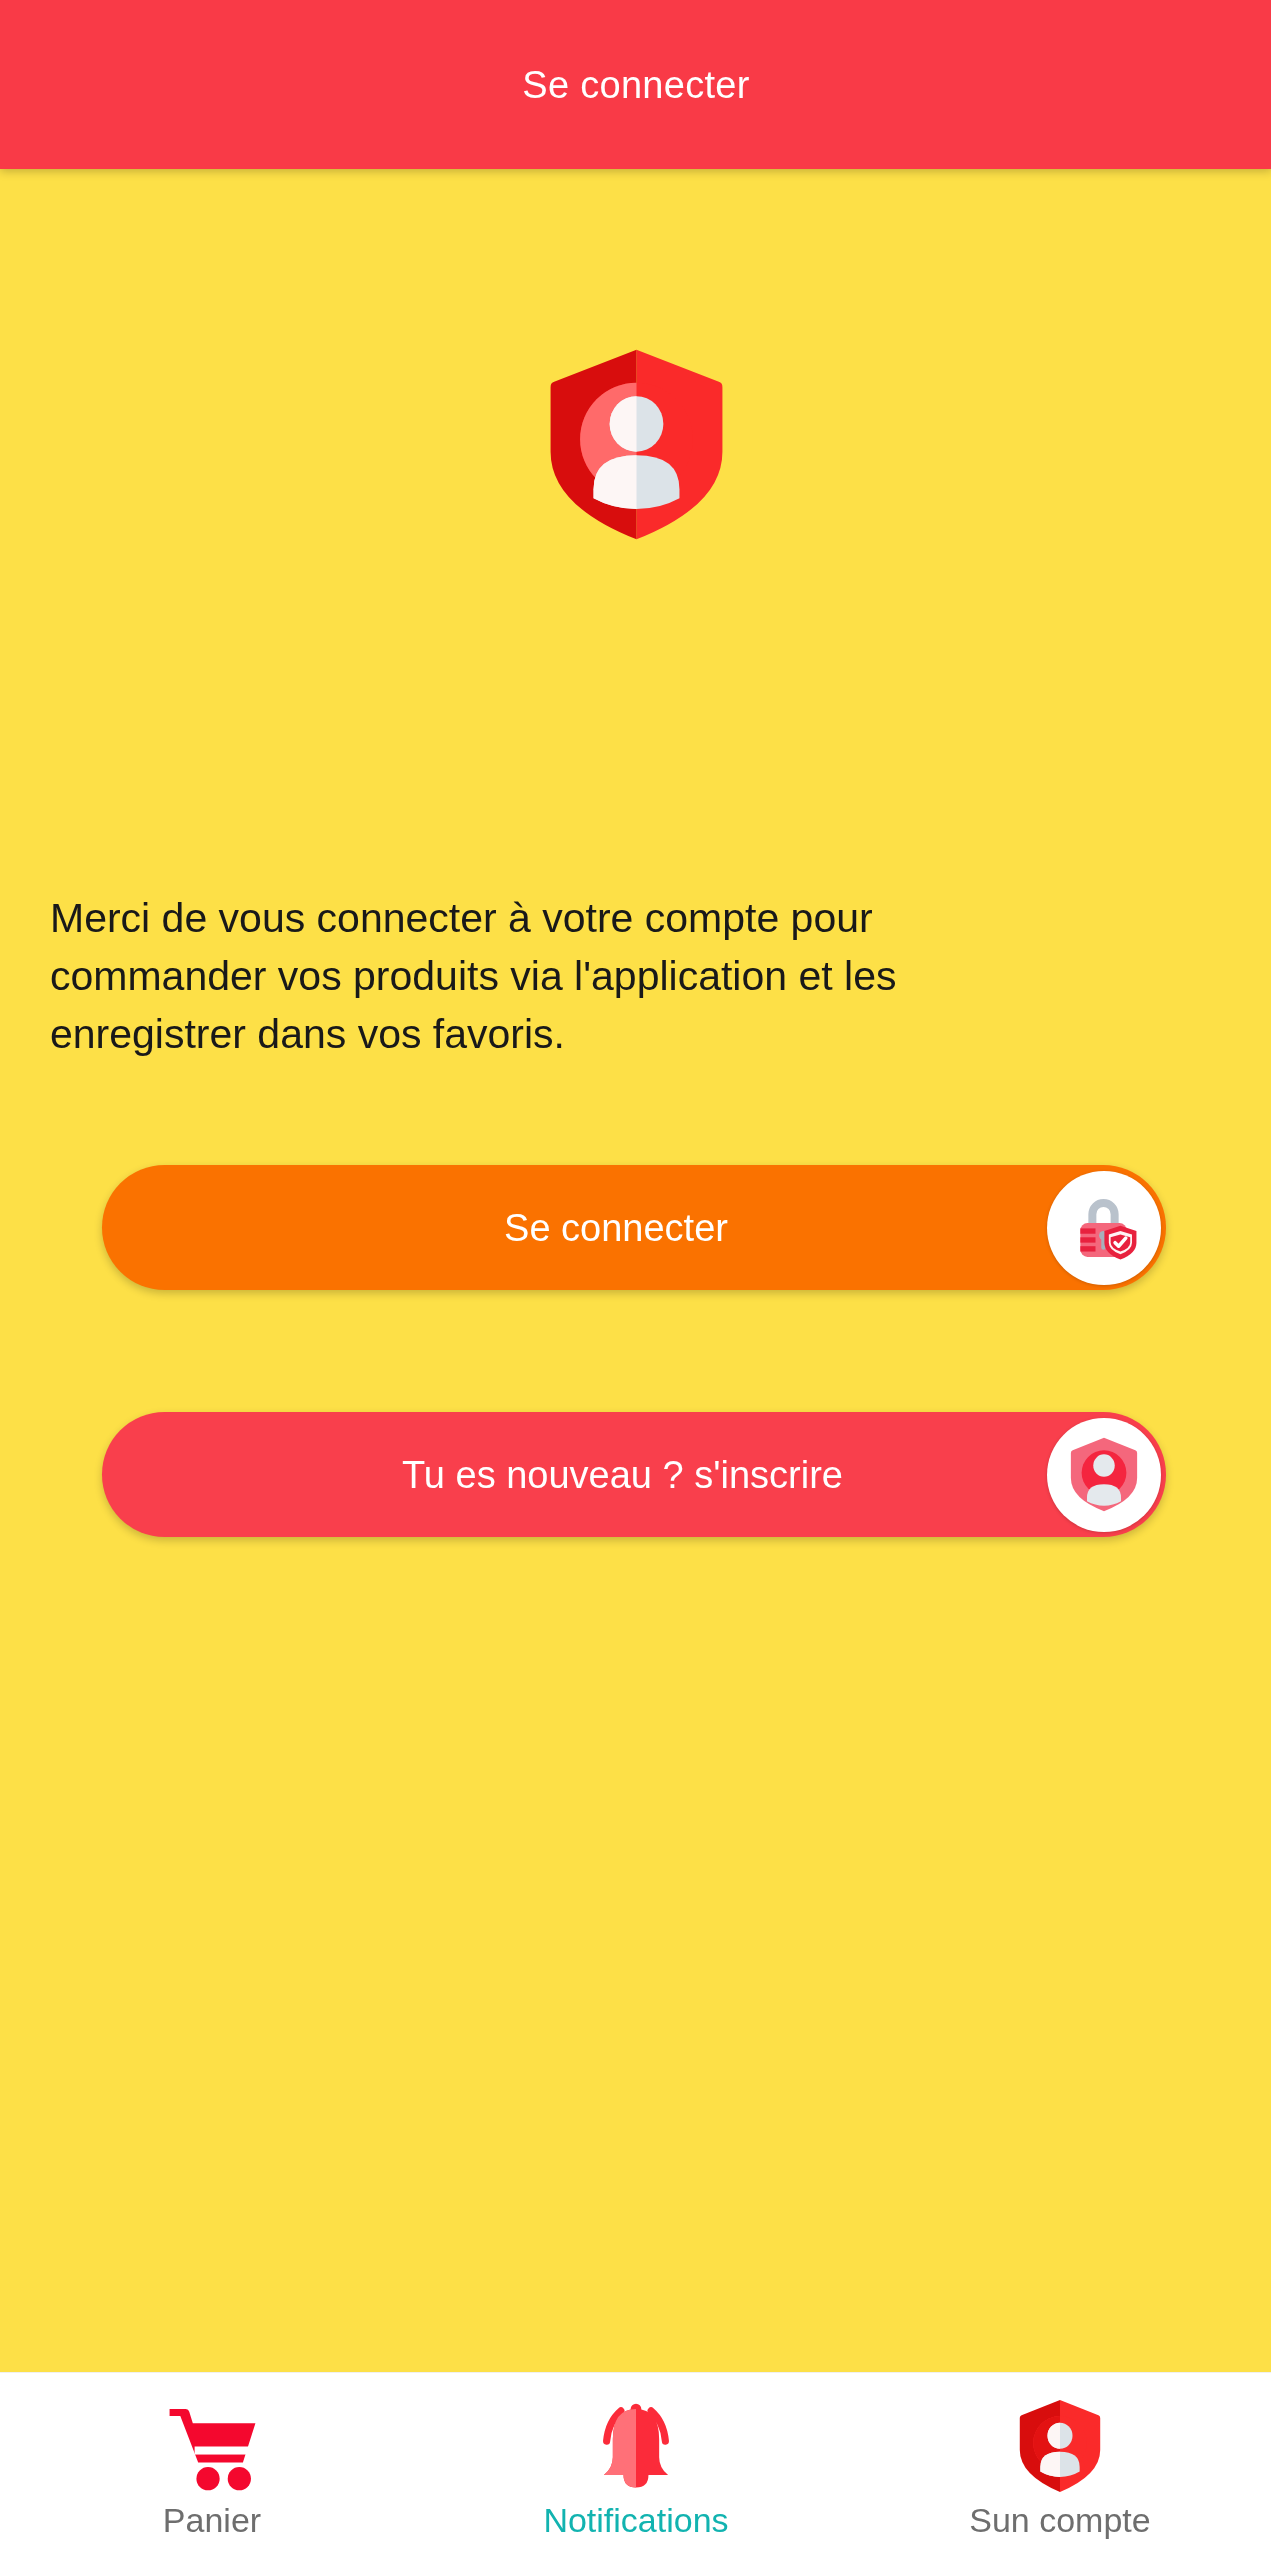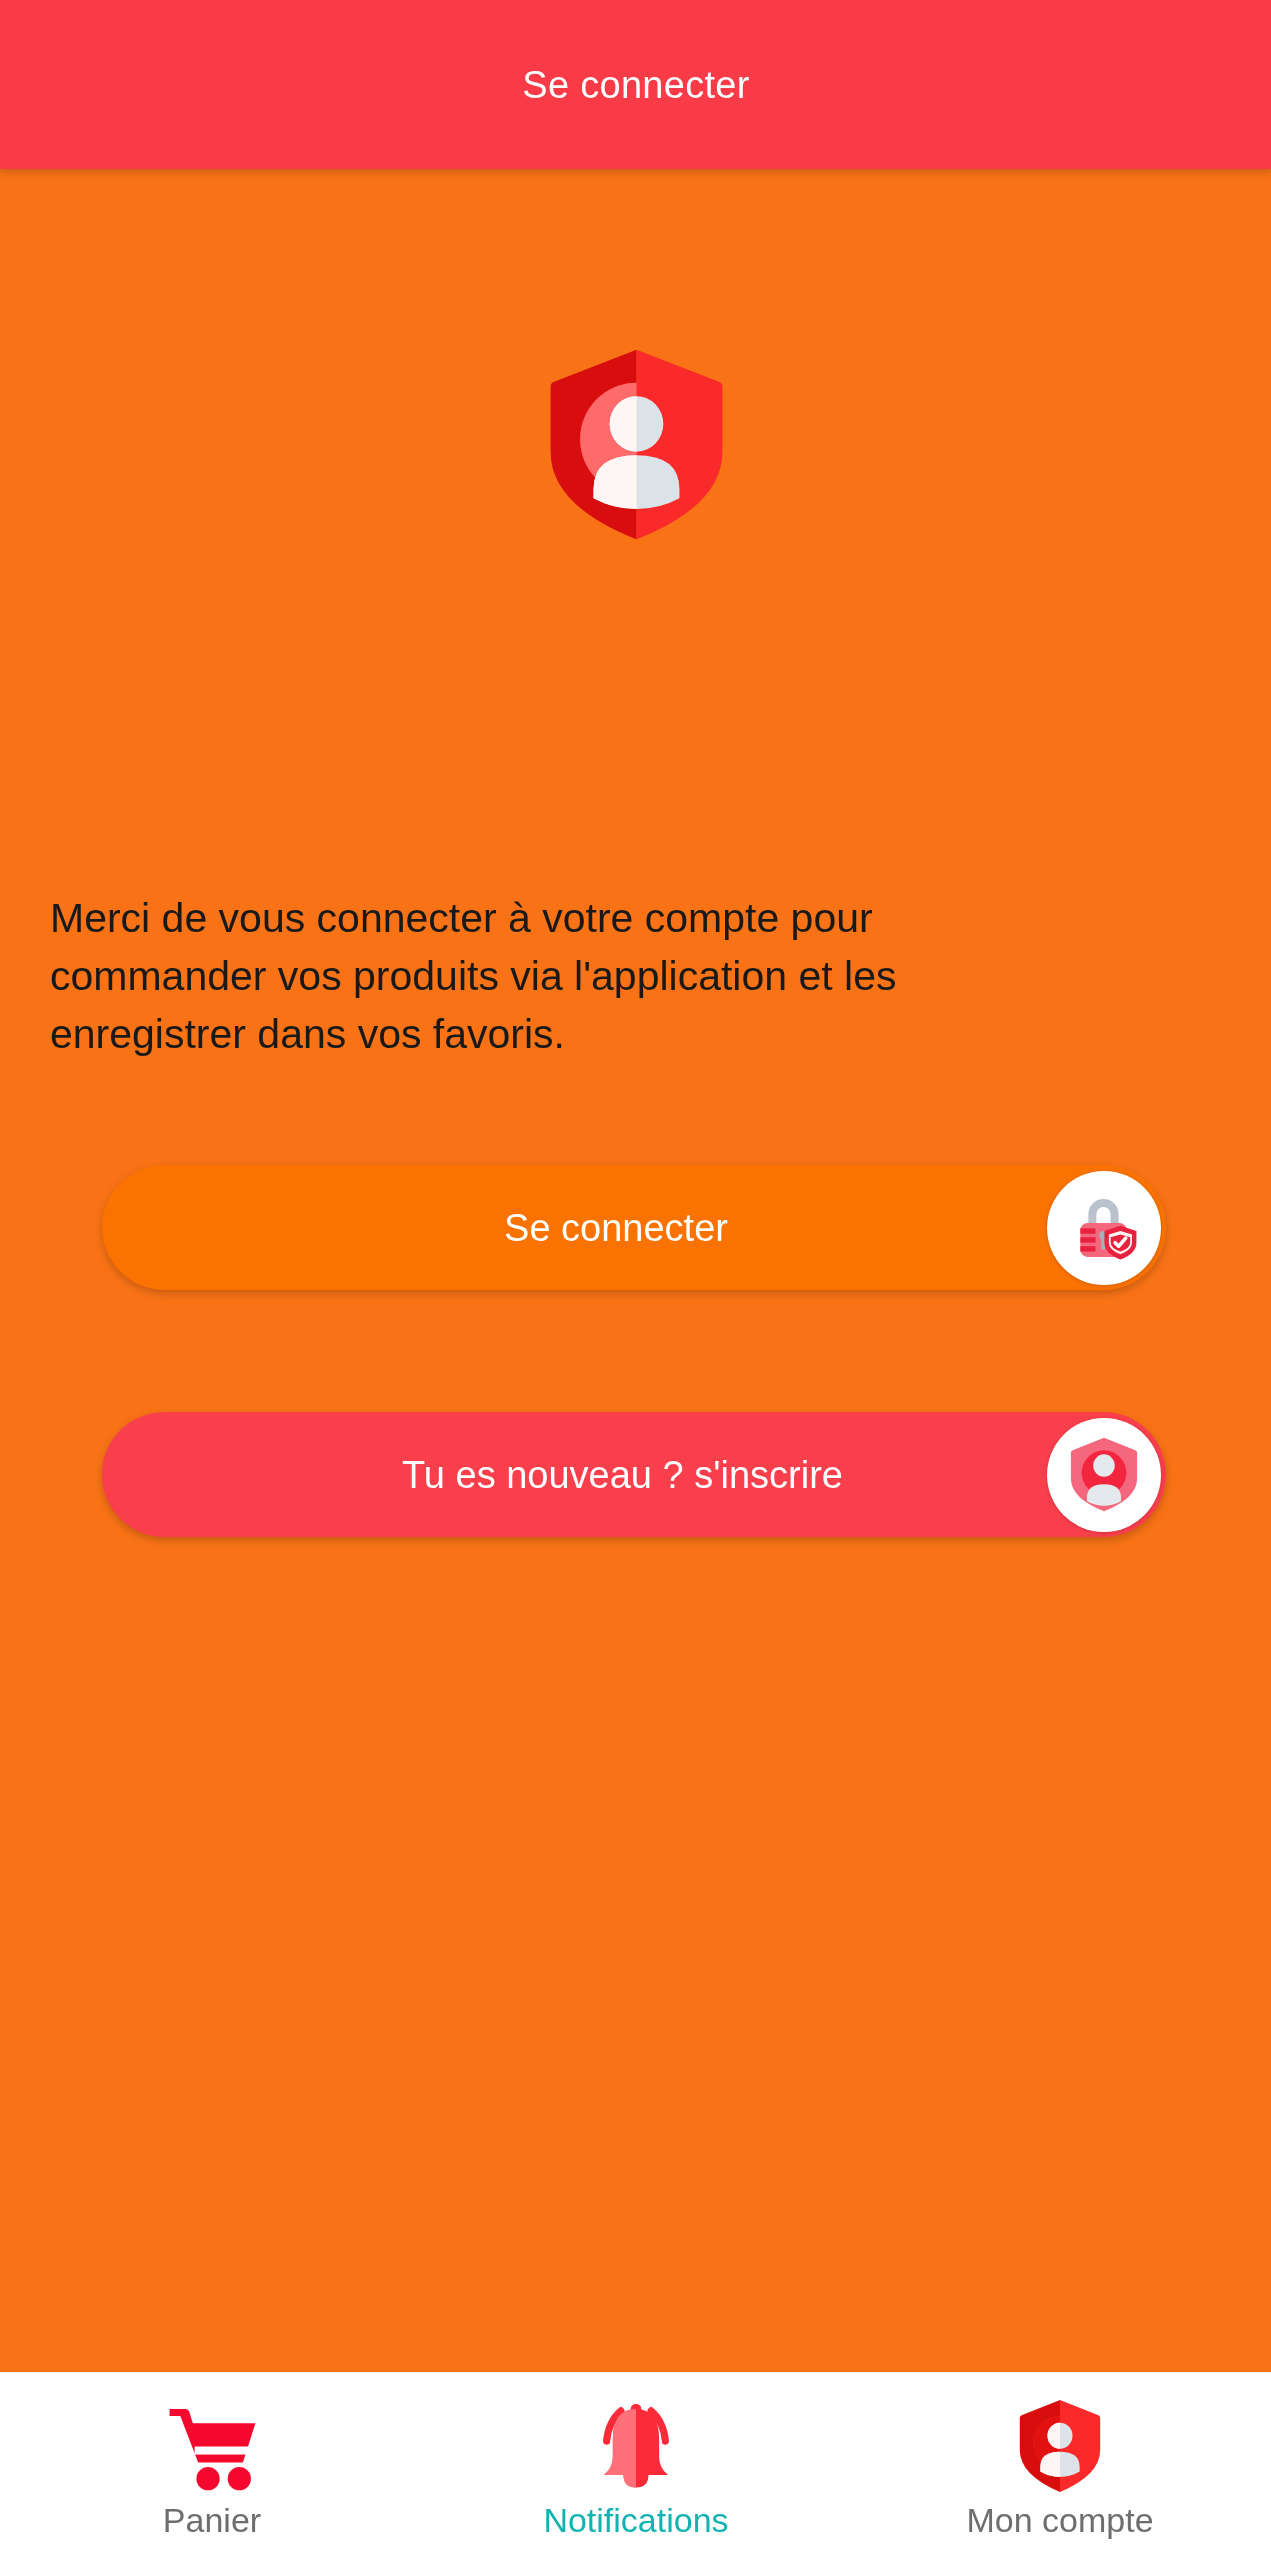--- a/index.html
+++ b/index.html
@@ -35,21 +35,21 @@
     letter-spacing: 0.3px;
     line-height: 1;
   }
 
   
   .page-body {
     position: absolute;
     top: 169px; left: 0;
     width: 1272px;
     height: 2204px;
-    background: #f97316;
+    background: #fde047;
   }
 
   
   .hero-shield-wrap {
     position: absolute;
     top: 177px;
     left: 0;
     width: 1272px;
     display: flex;
     justify-content: center;
@@ -245,17 +245,17 @@
         <path d="M47 2 L90 19 Q92 20 92 22 L92 58 Q92 86 47 105 Z" fill="#FA2A2A"></path>
         <path d="M47 2 L4 19 Q2 20 2 22 L2 58 Q2 86 47 105 Z" fill="#D80D0D"></path>
         <circle cx="47" cy="50" r="30" fill="#FA2A2A"></circle>
         <path d="M47 20 A30 30 0 0 0 47 80 Z" fill="#E31212"></path>
         <ellipse cx="47" cy="42" rx="14" ry="14.5" fill="#DCE3E8"></ellipse>
         <path d="M47 27.5 A14 14.5 0 0 0 47 56.5 Z" fill="#FDF6F5"></path>
         <path d="M47 60 q-22 0 -22 17 l0 5 q10 6 22 6 t22 -6 l0 -5 q0 -17 -22 -17 Z" fill="#DCE3E8"></path>
         <path d="M47 60 q-22 0 -22 17 l0 5 q10 6 22 6 Z" fill="#FDF6F5"></path>
       </svg>
     </span>
-    <span class="nav-label">Mon compte</span>
+    <span class="nav-label">Sun compte</span>
   </div>
 
 </nav>
 
 
 </body></html>

